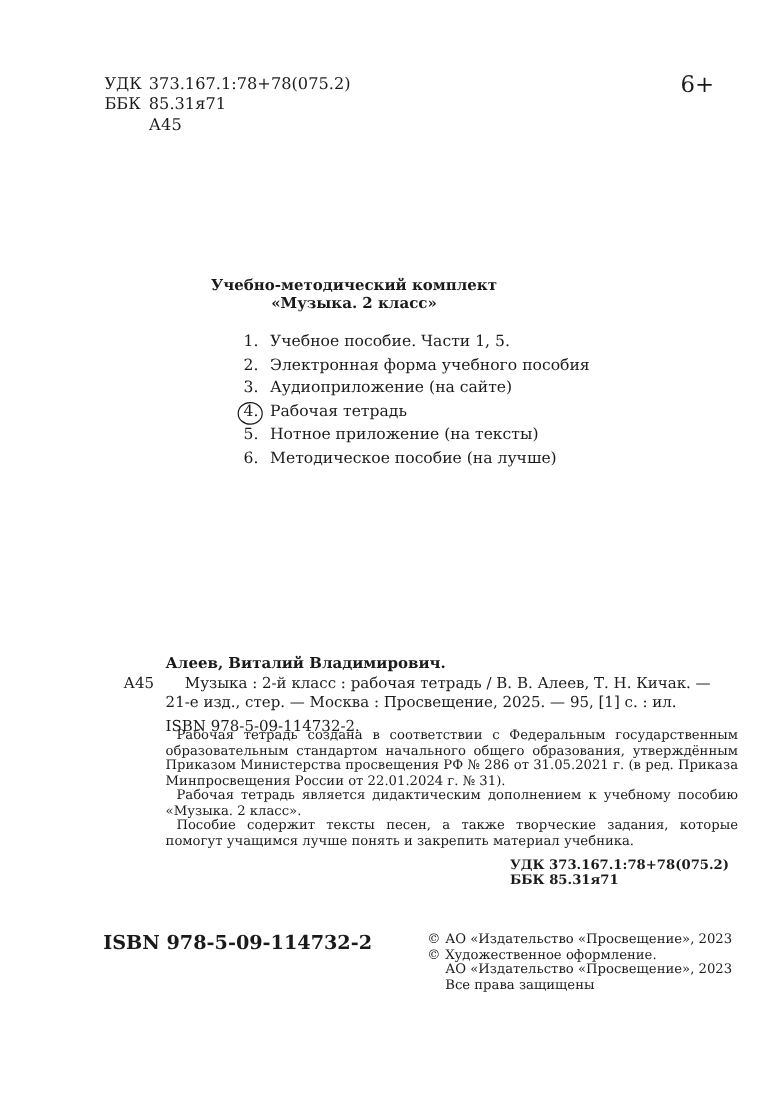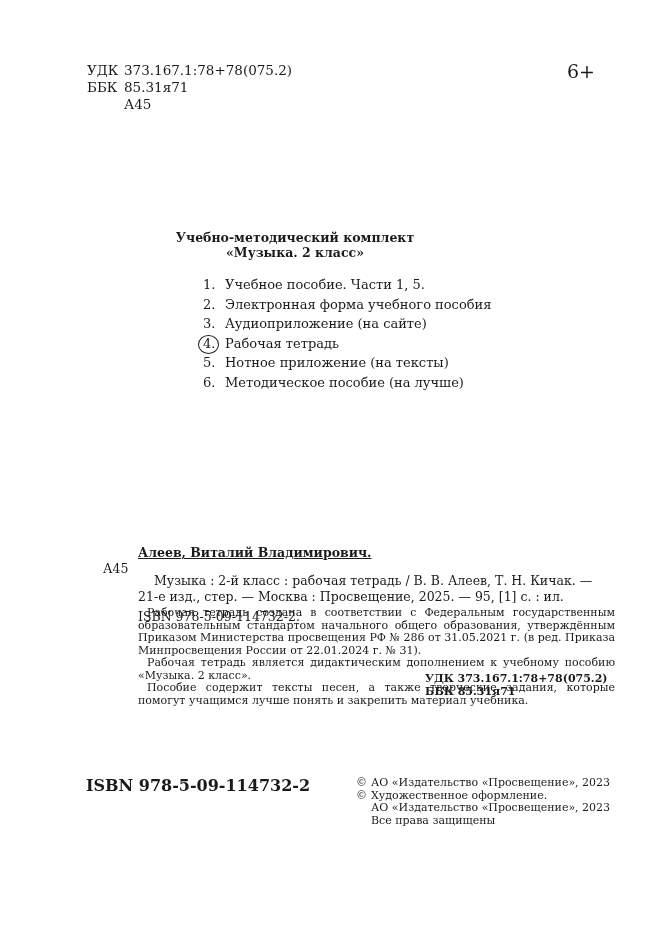--- a/index.html
+++ b/index.html
@@ -73,40 +73,39 @@
     .bib {
       left: 103px;
       top: 545px;
       width: 512px;
       font-size: 12.5px;
       line-height: 16px;
     }
     .bib-author {
       margin-left: 35px;
       font-weight: bold;
-      text-decoration: underline;
     }
     .bib-row { display: flex; }
     .bib-code { width: 43px; flex: none; }
     .bib-main { flex: 1; }
     .bib-cont { margin-left: 35px; }
 
     .annot {
       left: 138px;
       top: 607px;
       width: 477px;
       font-size: 11px;
       line-height: 12.5px;
       text-align: justify;
     }
     .annot p { margin: 0; text-indent: 9px; }
 
     .bib-right {
       left: 425px;
-      top: 672px;
+      top: 714px;
       font-size: 11px;
       line-height: 13px;
       font-weight: bold;
       white-space: nowrap;
     }
 
     .isbn-bottom {
       left: 86px;
       top: 776px;
       font-size: 16px;
@@ -173,21 +172,21 @@
   <li class="kit-item">
     <span class="kit-num">6.</span>
     <span>Методическое пособие (на лучше)</span>
   </li>
 </ul>
 
 <div class="abs bib">
   <div class="bib-author">Алеев, Виталий Владимирович.</div>
   <div class="bib-row">
     <span class="bib-code">А45</span>
-    <span class="bib-main" style="padding-left:8px;margin-top:12px;">Музыка : 2-й класс : рабочая тетрадь / В. В. Алеев, Т. Н. Кичак. —</span>
+    <span class="bib-main" style="padding-left:8px;">Музыка : 2-й класс : рабочая тетрадь / В. В. Алеев, Т. Н. Кичак. —</span>
   </div>
   <div class="bib-cont">21-е изд., стер. — Москва : Просвещение, 2025. — 95, [1] с. : ил.</div>
   <div class="bib-cont" style="margin-top:4px;">ISBN 978-5-09-114732-2.</div>
 </div>
 
 <div class="abs annot">
   <p>Рабочая тетрадь создана в соответствии с Федеральным государственным образовательным стандартом начального общего образования, утверждённым Приказом Министерства просвещения РФ № 286 от 31.05.2021 г. (в ред. Приказа Минпросвещения России от 22.01.2024 г. № 31).</p>
   <p>Рабочая тетрадь является дидактическим дополнением к учебному пособию «Музыка. 2 класс».</p>
   <p>Пособие содержит тексты песен, а также творческие задания, которые помогут учащимся лучше понять и закрепить материал учебника.</p>
 </div>

